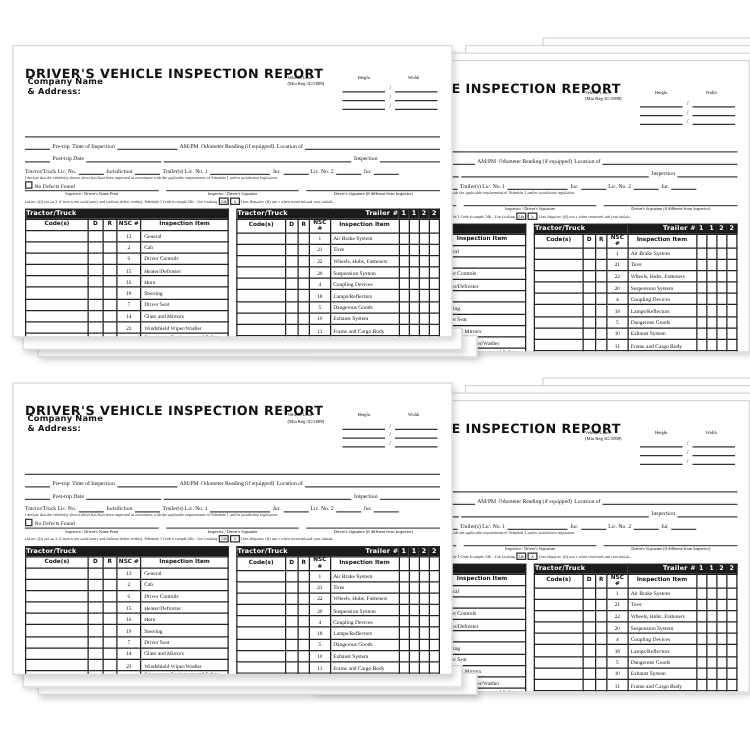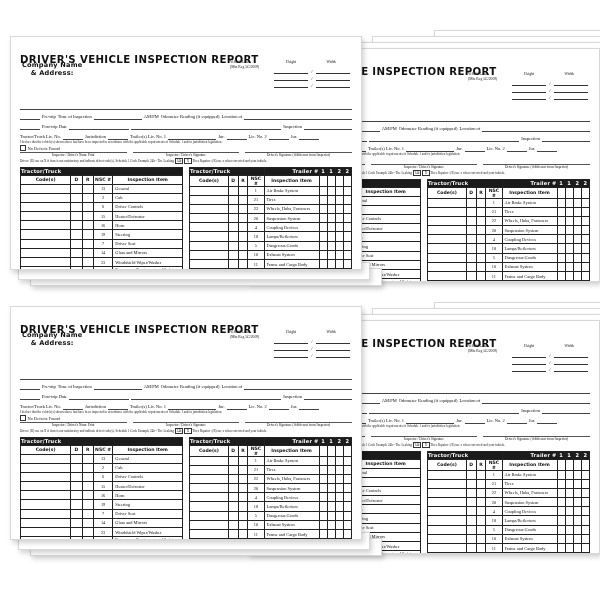--- a/index.html
+++ b/index.html
@@ -42,21 +42,21 @@
     margin:7px 0 0 0;
     white-space:nowrap;
   }
   .hdrWrap{position:relative;height:46px;}
   .company{
     position:absolute;left:2px;top:7px;
     font-family:"DejaVu Sans",sans-serif;
     font-weight:bold;font-size:6.6px;line-height:8.4px;
     letter-spacing:.2px;
   }
-  .company .l2{white-space:nowrap;text-align:center;}
+  .company .l2{white-space:nowrap;}
 
   
   .vl{
     position:absolute; right:2px; top:6px; width:120px;
     font-size:3.7px; line-height:5px;
   }
   .vl .lbl{ position:absolute; left:0; top:0; width:40px; }
   .vl .hw{ position:absolute; left:44px; top:0; width:76px;
            display:flex; gap:6px; font-size:3.7px;}
   .vl .hw span{width:34px;text-align:center;}

